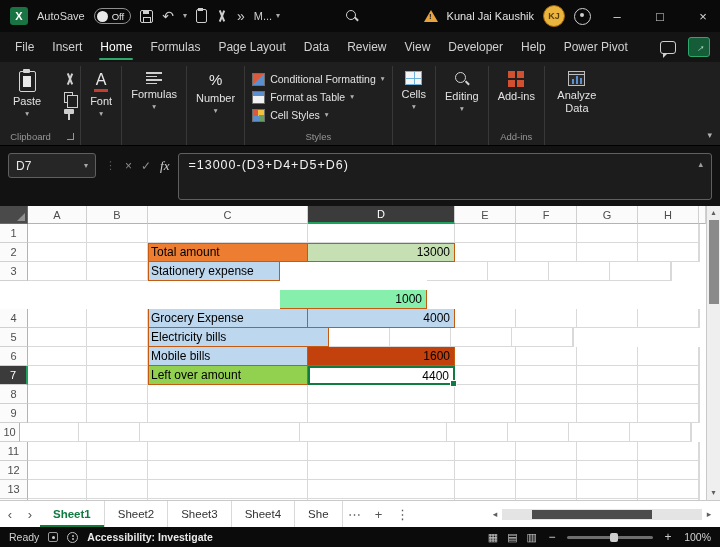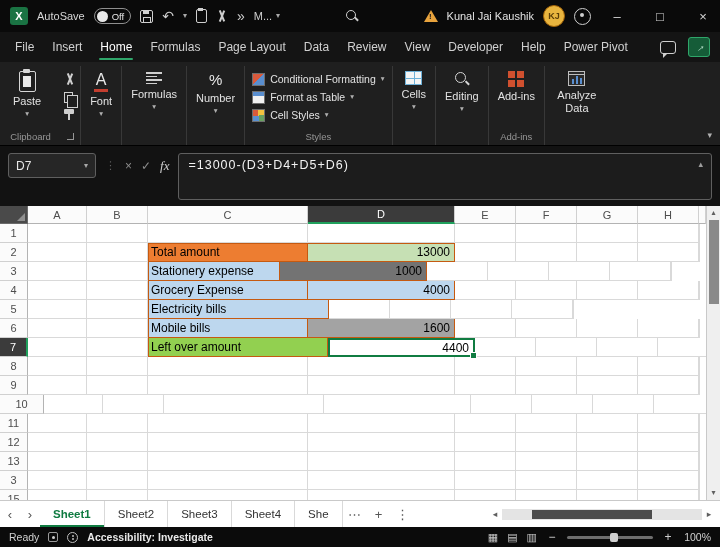--- a/index.html
+++ b/index.html
@@ -412,21 +412,21 @@
           <div class="g-cell" style="width: 61px;"></div>
           <div class="g-cell" style="width: 61px;"></div>
           <div class="g-cell" style="width: 61px;"></div>
           <div class="g-cell g-fill"></div>
         </div>
         <div class="g-row">
           <div class="g-rh" style="width: 28px;">3</div>
           <div class="g-cell" style="width: 59px;"></div>
           <div class="g-cell" style="width: 61px;"></div>
           <div class="g-cell t-label" style="width: 132px; background: rgb(189, 215, 238); box-shadow: rgb(197, 90, 17) 1px 0px 0px inset;">Stationery expense</div>
-          <div class="g-cell t-value" style="width: 147px; background: #737373;">1000</div>
+          <div class="g-cell t-value" style="width: 147px; background: #86efac; margin-top: 28px;">1000</div>
           <div class="g-cell" style="width: 61px;"></div>
           <div class="g-cell" style="width: 61px;"></div>
           <div class="g-cell" style="width: 61px;"></div>
           <div class="g-cell" style="width: 61px;"></div>
           <div class="g-cell g-fill"></div>
         </div>
         <div class="g-row">
           <div class="g-rh" style="width: 28px;">4</div>
           <div class="g-cell" style="width: 59px;"></div>
           <div class="g-cell" style="width: 61px;"></div>
@@ -447,32 +447,32 @@
           <div class="g-cell" style="width: 61px;"></div>
           <div class="g-cell" style="width: 61px;"></div>
           <div class="g-cell" style="width: 61px;"></div>
           <div class="g-cell g-fill"></div>
         </div>
         <div class="g-row">
           <div class="g-rh" style="width: 28px;">6</div>
           <div class="g-cell" style="width: 59px;"></div>
           <div class="g-cell" style="width: 61px;"></div>
           <div class="g-cell t-label" style="width: 160px; background: rgb(189, 215, 238); box-shadow: rgb(197, 90, 17) 1px 0px 0px inset;">Mobile bills</div>
-          <div class="g-cell t-value" style="width: 147px; background: #a3a3a3;">1600</div>
+          <div class="g-cell t-value" style="width: 147px; background: #c2410c;">1600</div>
           <div class="g-cell" style="width: 61px;"></div>
           <div class="g-cell" style="width: 61px;"></div>
           <div class="g-cell" style="width: 61px;"></div>
           <div class="g-cell" style="width: 61px;"></div>
           <div class="g-cell g-fill"></div>
         </div>
         <div class="g-row">
           <div class="g-rh g-rh-sel" style="width: 28px;">7</div>
           <div class="g-cell" style="width: 59px;"></div>
           <div class="g-cell" style="width: 61px;"></div>
-          <div class="g-cell t-label" style="width: 180px; background: rgb(146, 208, 80); box-shadow: rgb(197, 90, 17) 1px 0px 0px inset;">Left over amount</div>
+          <div class="g-cell t-label" style="width: 160px; background: rgb(146, 208, 80); box-shadow: rgb(197, 90, 17) 1px 0px 0px inset;">Left over amount</div>
           <div class="g-cell t-value sel-cell" style="width: 147px; background: rgb(255, 255, 255);">4400</div>
           <div class="g-cell" style="width: 61px;"></div>
           <div class="g-cell" style="width: 61px;"></div>
           <div class="g-cell" style="width: 61px;"></div>
           <div class="g-cell" style="width: 61px;"></div>
           <div class="g-cell g-fill"></div>
         </div>
         <div class="g-row">
           <div class="g-rh" style="width: 28px;">8</div>
           <div class="g-cell" style="width: 59px;"></div>
@@ -491,21 +491,21 @@
           <div class="g-cell" style="width: 61px;"></div>
           <div class="g-cell" style="width: 160px;"></div>
           <div class="g-cell" style="width: 147px;"></div>
           <div class="g-cell" style="width: 61px;"></div>
           <div class="g-cell" style="width: 61px;"></div>
           <div class="g-cell" style="width: 61px;"></div>
           <div class="g-cell" style="width: 61px;"></div>
           <div class="g-cell g-fill"></div>
         </div>
         <div class="g-row">
-          <div class="g-rh" style="width: 44px;">10</div>
+          <div class="g-rh" style="width: 20px;">10</div>
           <div class="g-cell" style="width: 59px;"></div>
           <div class="g-cell" style="width: 61px;"></div>
           <div class="g-cell" style="width: 160px;"></div>
           <div class="g-cell" style="width: 147px;"></div>
           <div class="g-cell" style="width: 61px;"></div>
           <div class="g-cell" style="width: 61px;"></div>
           <div class="g-cell" style="width: 61px;"></div>
           <div class="g-cell" style="width: 61px;"></div>
           <div class="g-cell g-fill"></div>
         </div>

